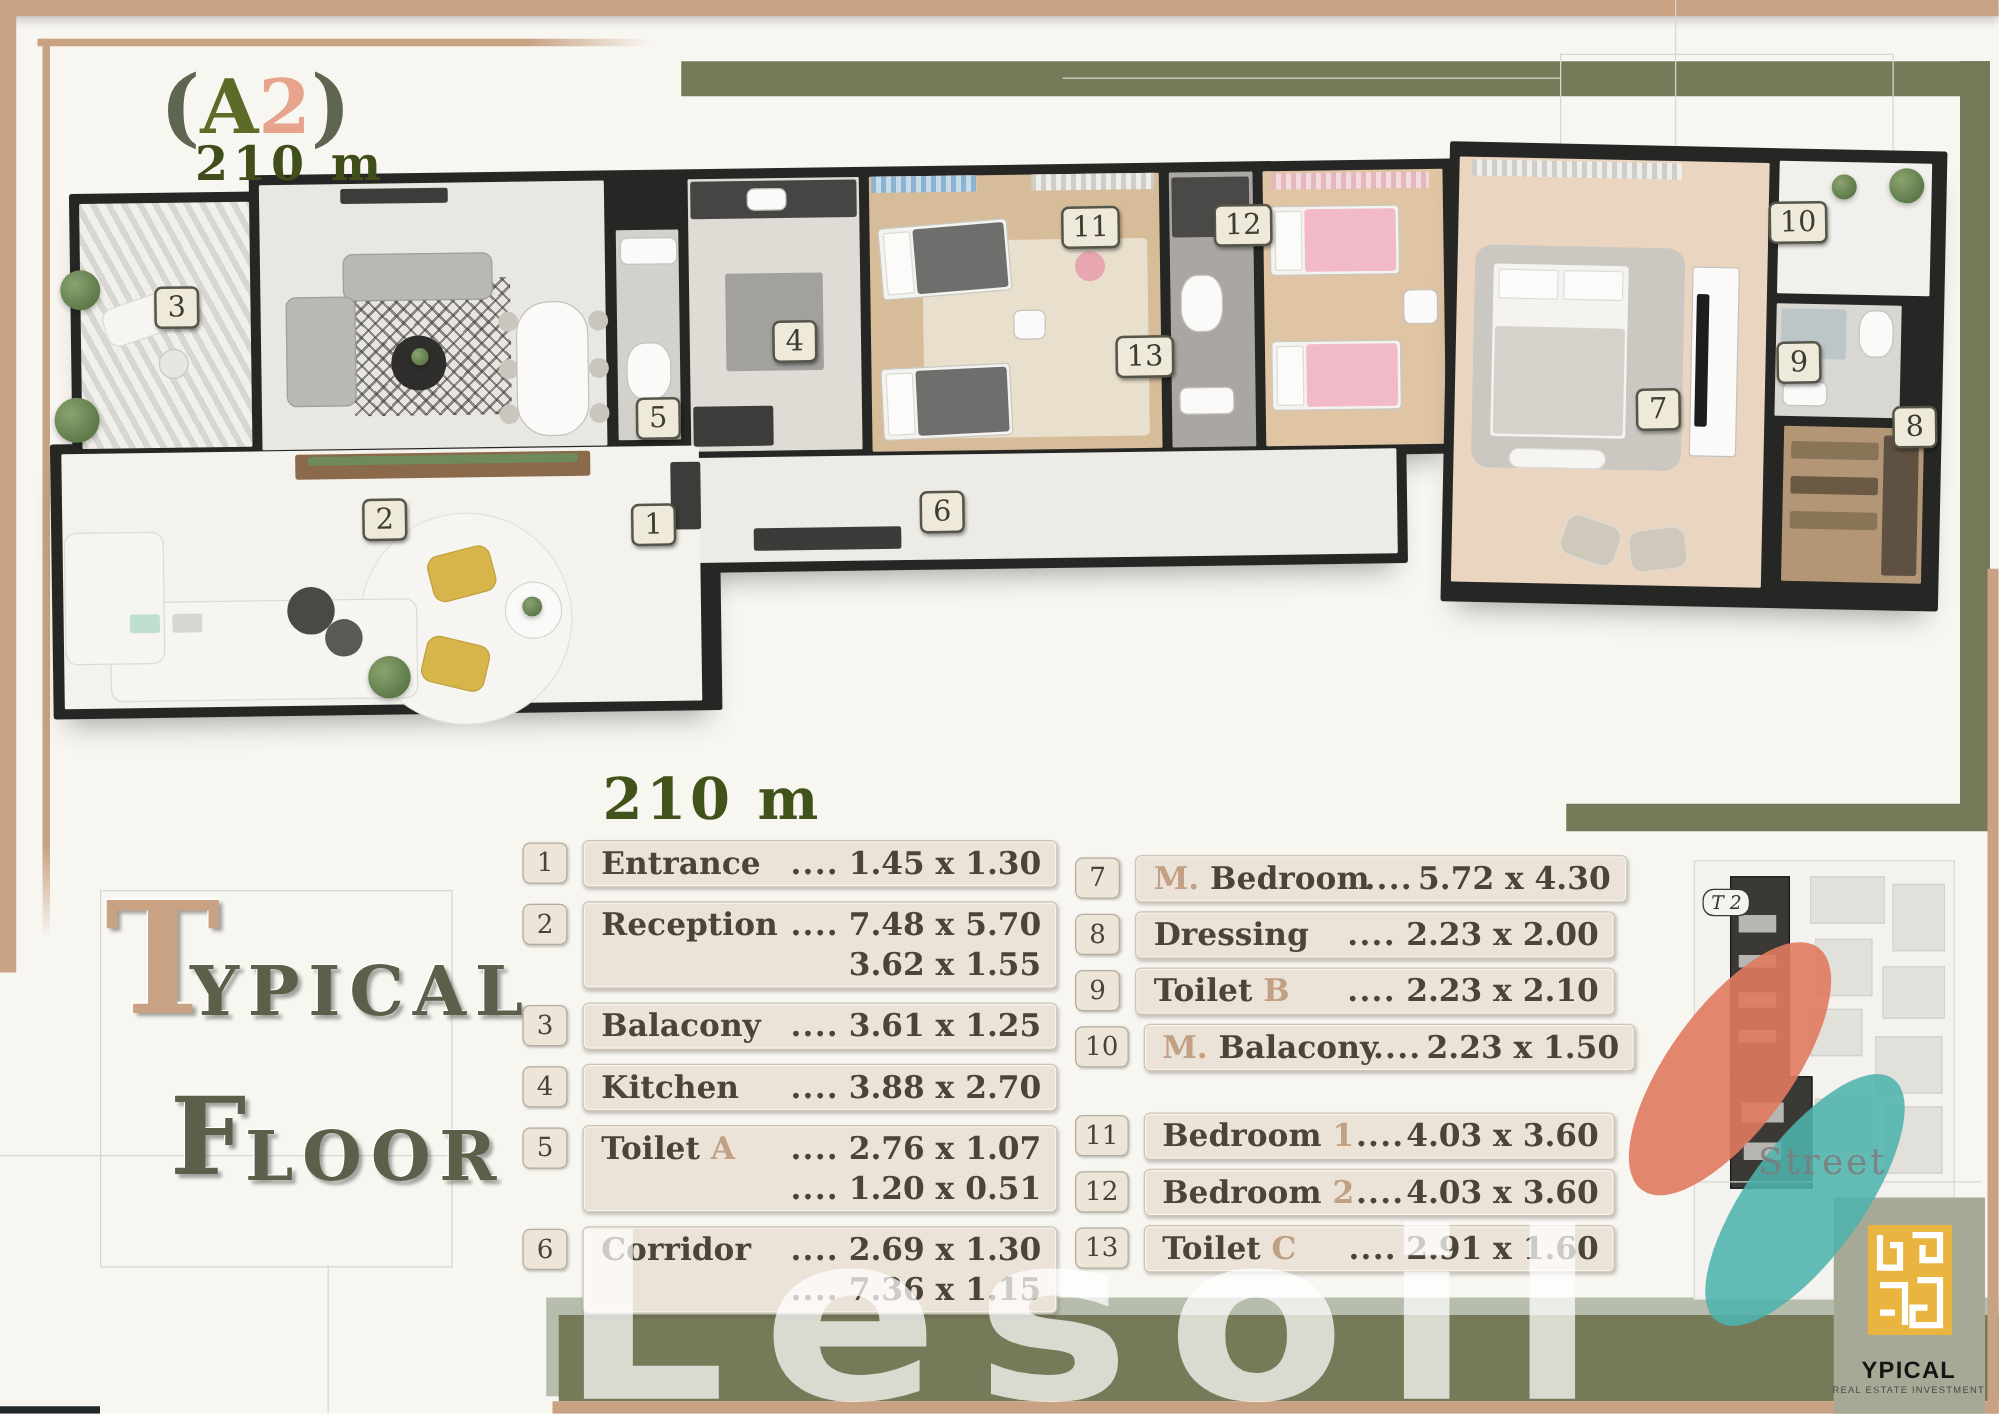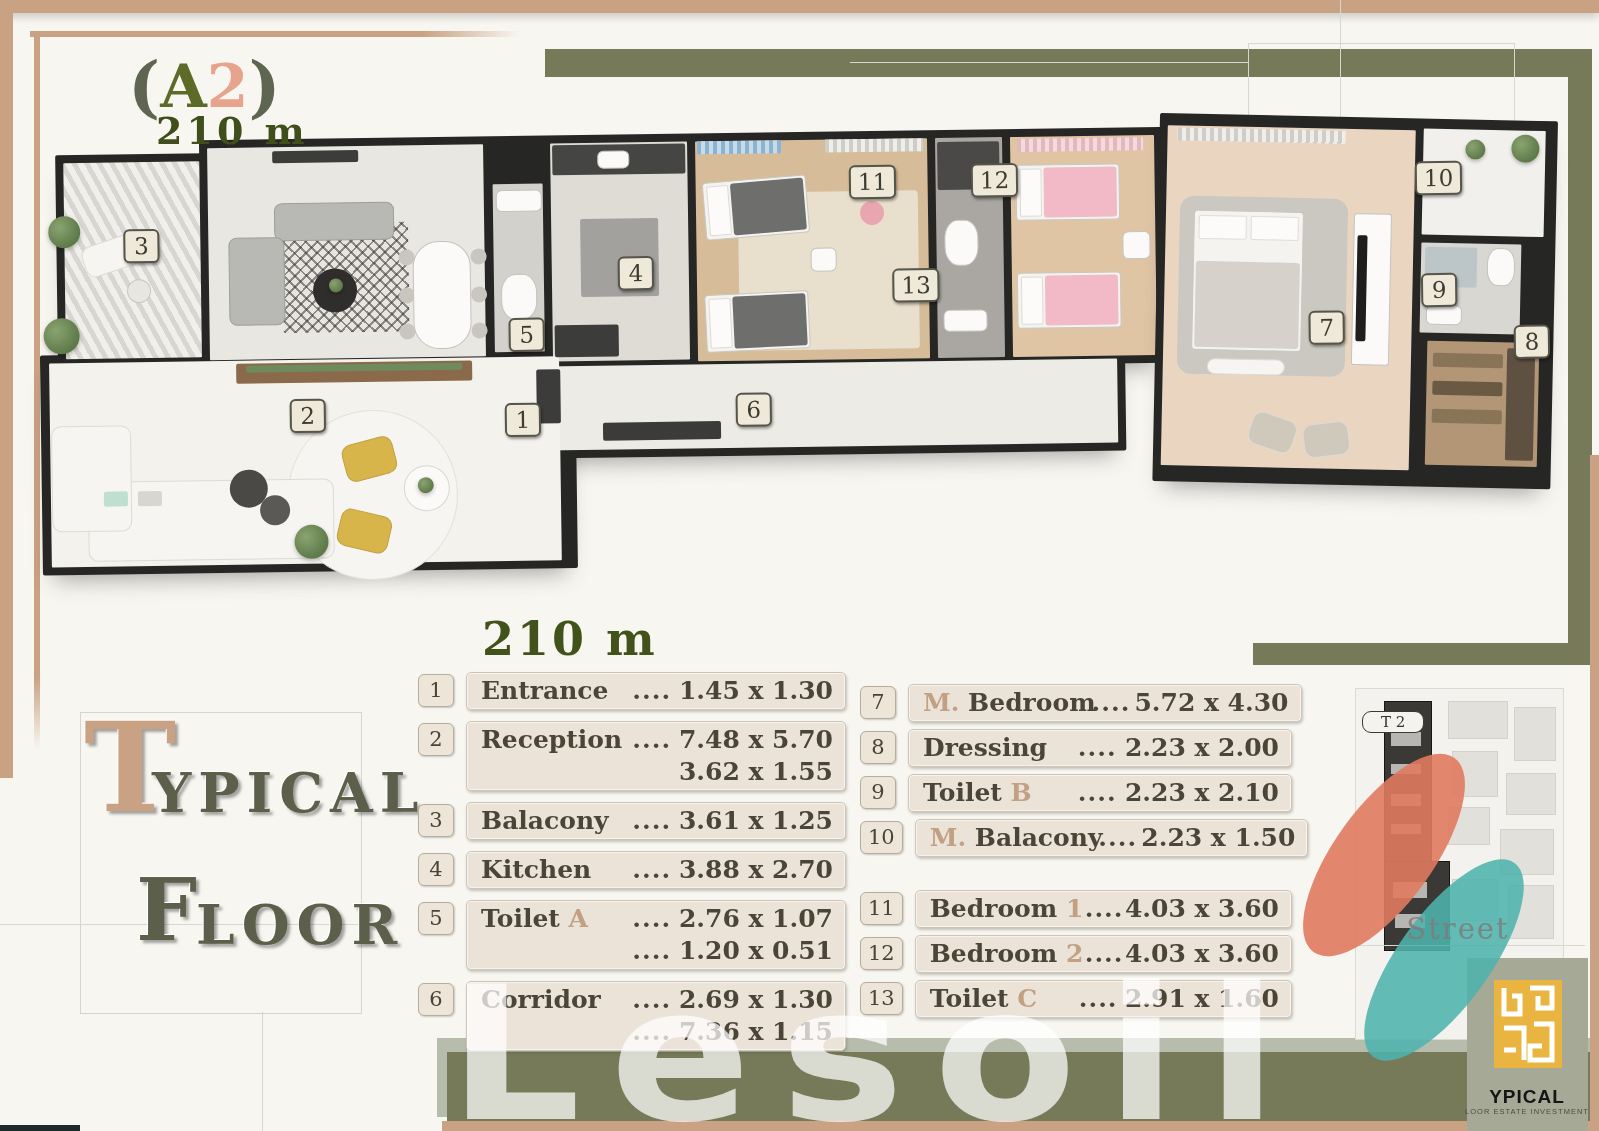--- a/index.html
+++ b/index.html
@@ -86,21 +86,21 @@
   .ldots{width:17%;text-align:center;letter-spacing:1px;}
   .lval{flex:1;text-align:right;white-space:pre;}
   .acc{color:var(--accent_tan);}
 
   
   .map-photo{left:1355px;top:688px;width:207px;height:350px;background:#f3f2ef;border:1px solid #dcdad5;z-index:5;}
   .bld{position:absolute;background:#dedcd7;border:1px solid #ccc9c3;opacity:.8;}
   .t2{position:absolute;background:#3a3936;border:1px solid #161614;}
   .t2m{position:absolute;background:#cfcdc8;opacity:.85;}
   .t2-badge{position:absolute;left:6px;top:22px;background:#f5f3ee;border:1px solid #3a3936;border-radius:9px;
-            padding:0 18px;font-size:15px;line-height:20px;color:#33322f;z-index:3;}
+            padding:0 6px;font-size:15px;line-height:20px;color:#33322f;z-index:3;font-style:italic;}
   .slogo{position:absolute;border-radius:50%;z-index:7;}
   .street{left:1378px;top:912px;width:160px;text-align:center;font-size:29px;color:rgba(125,125,122,.85);
           letter-spacing:2px;z-index:8;}
   .street-line{left:1338px;top:945px;width:247px;height:1px;z-index:6;}
   .sage-panel{left:1467px;top:958px;width:121px;height:173px;background:#a6a995;z-index:6;}
   .gold-logo{left:1494px;top:980px;width:68px;height:88px;z-index:7;}
   .brand-name{left:1462px;top:1086px;width:130px;text-align:center;font-family:"Liberation Sans",sans-serif;
               font-weight:700;font-size:19px;letter-spacing:1px;color:#151515;z-index:7;}
   .brand-tag{left:1462px;top:1107px;width:130px;text-align:center;font-family:"Liberation Sans",sans-serif;
              font-size:7.5px;letter-spacing:1px;color:#4a4a44;z-index:7;}
@@ -459,21 +459,21 @@
       <g stroke="#ffffff" stroke-width="5" fill="none">
         <path d="M10 8 v26 h16 v-18 h-8"></path>
         <path d="M36 8 h22 v20 h-14 v-12"></path>
         <path d="M10 48 h20 v32"></path>
         <path d="M40 44 h18 v36 h-22 v-14 h12"></path>
         <path d="M10 70 h12"></path>
       </g>
     </svg>
   </div>
   <div class="ab brand-name">YPICAL</div>
-  <div class="ab brand-tag">LOOR ESTATE INVESTMENT</div>
+  <div class="ab brand-tag">REAL ESTATE INVESTMENT</div>
 
   <div class="ab bar-sage-bottom"></div>
   <div class="ab bar-olive-bottom"></div>
   <div class="ab bar-bottom-tan"></div>
   <div class="ab bar-right-tan"></div>
   <div class="ab strip-dark-bl"></div>
   <div class="ab watermark">Lesoil</div>
 
 </div>
 

